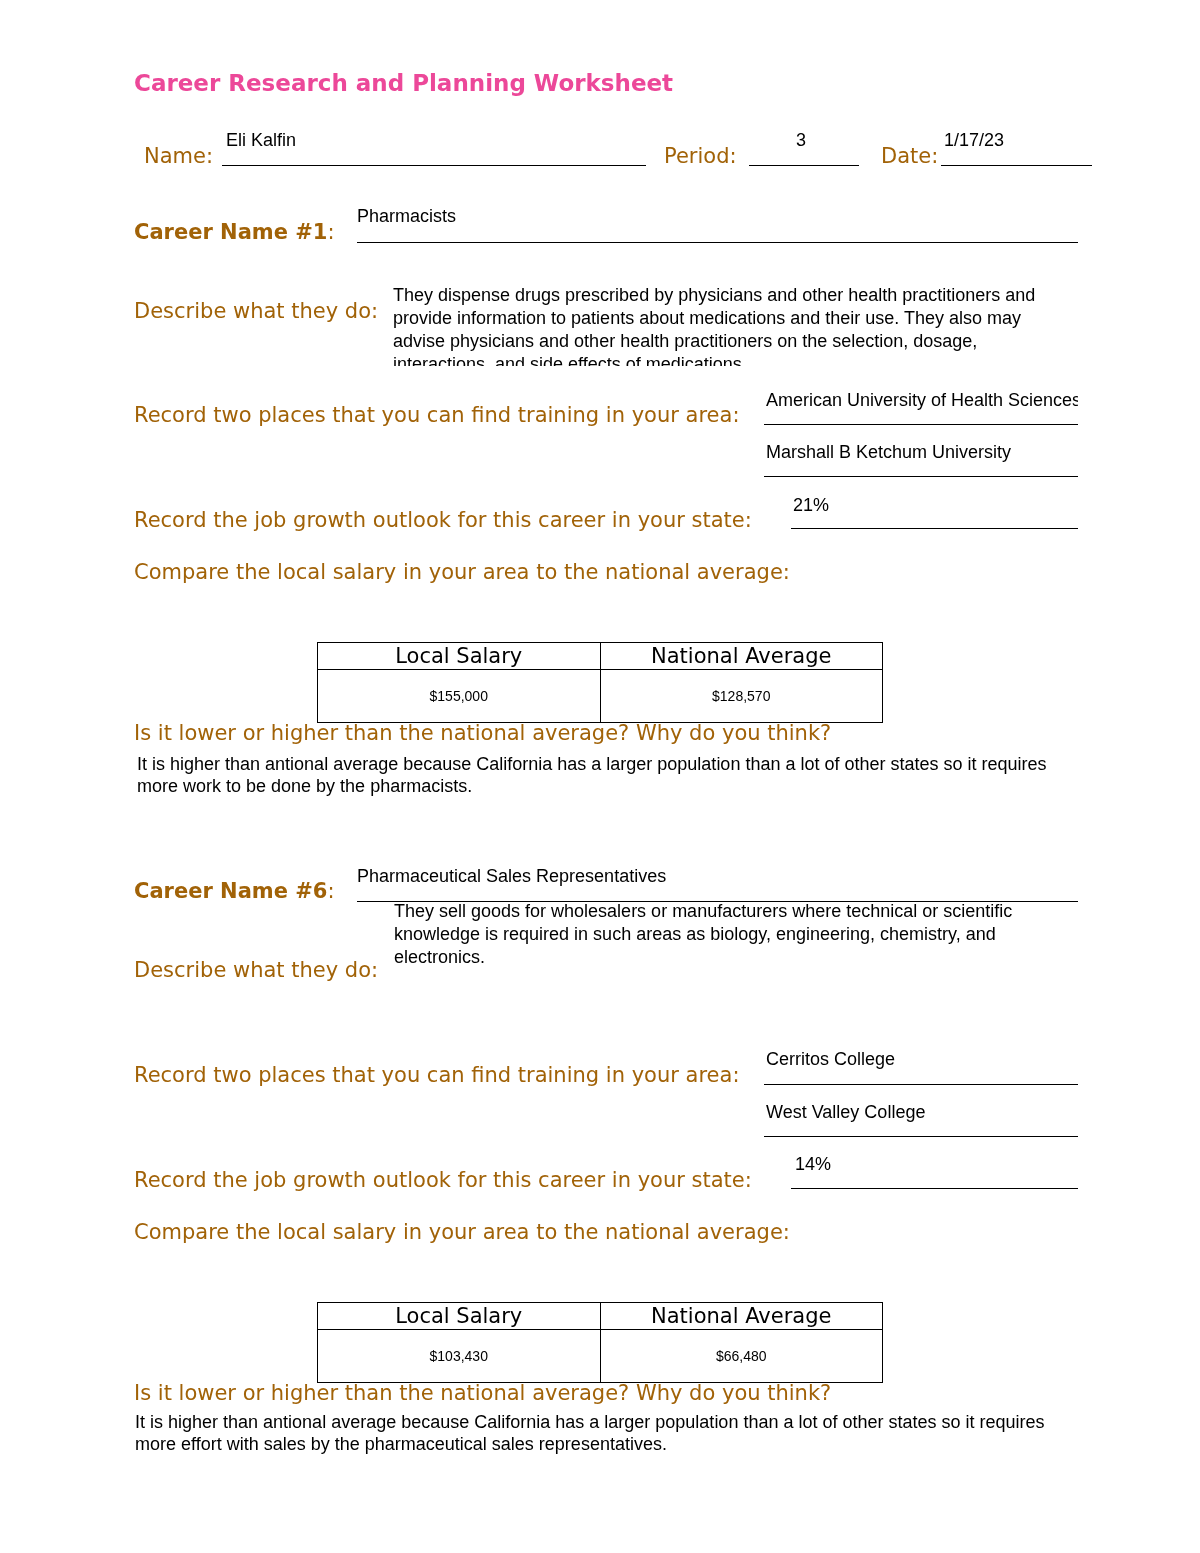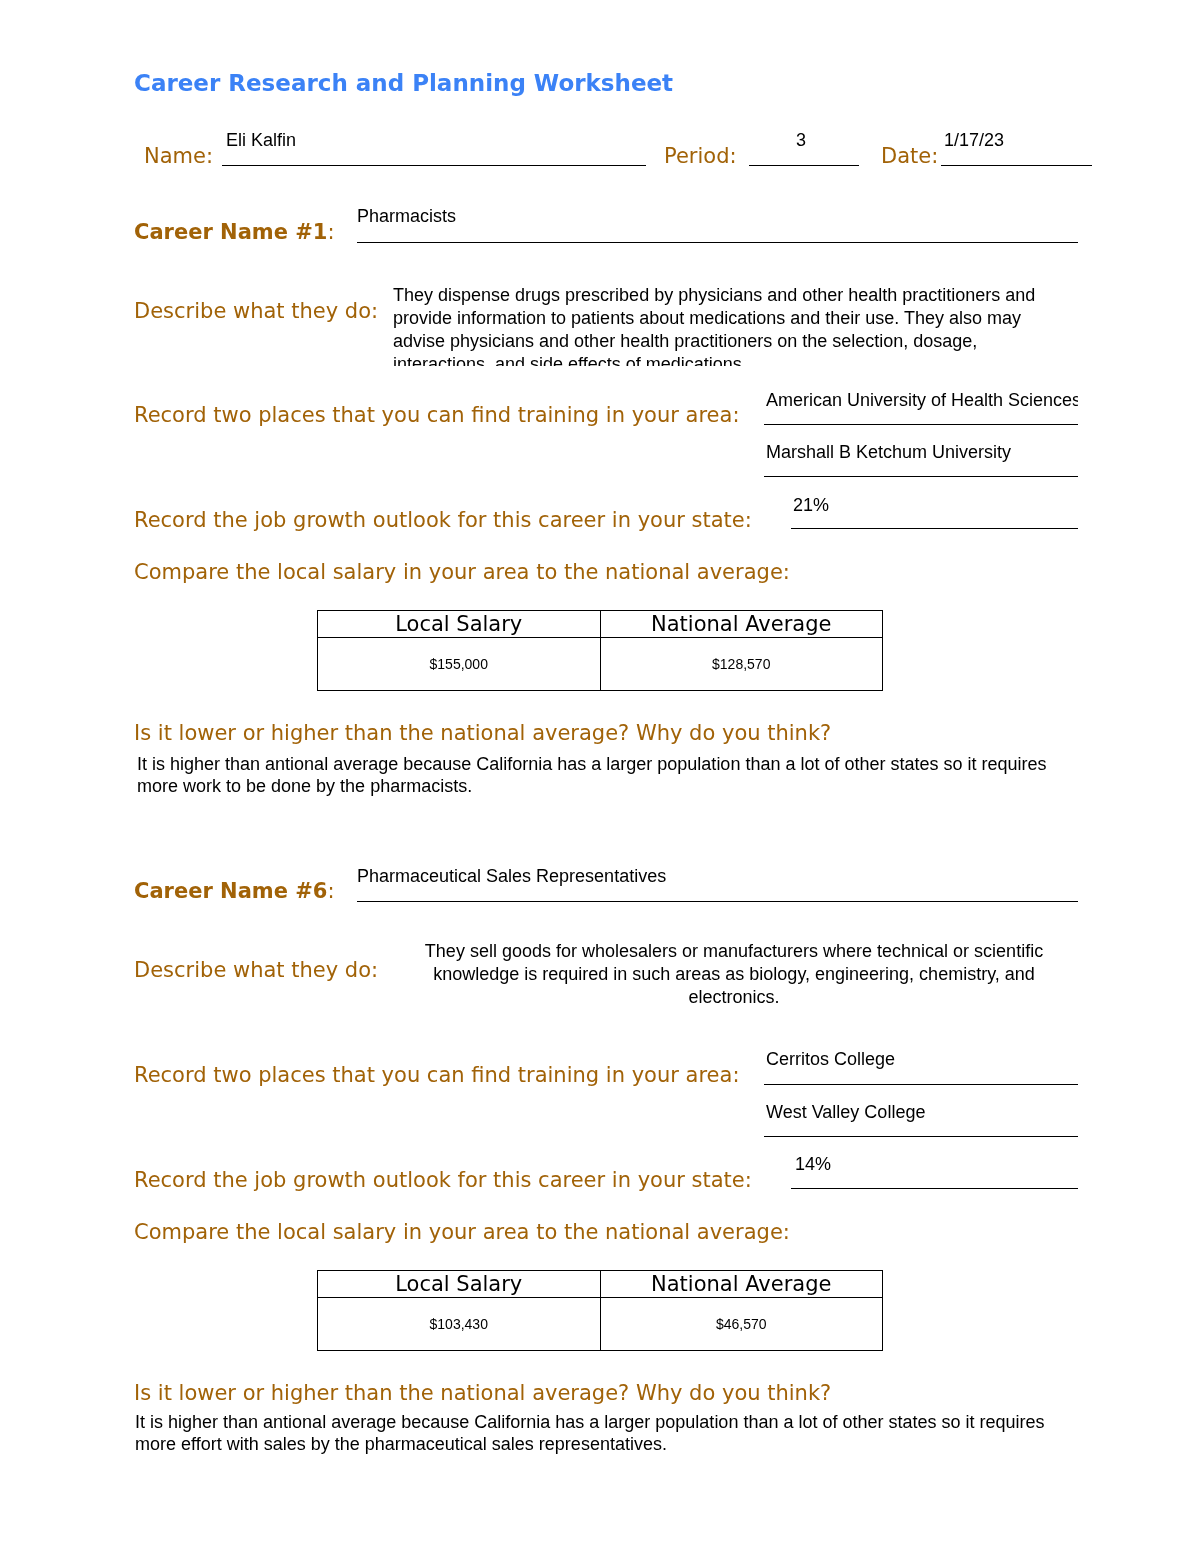--- a/index.html
+++ b/index.html
@@ -1,24 +1,24 @@
 <!DOCTYPE html>
 <html><head>
 <meta charset="utf-8">
 <style>
   html, body { margin: 0; padding: 0; background: #ffffff; }
   body { width: 1200px; height: 1553px; position: relative; overflow: hidden; color: #000; }
   .lbl { position: absolute; font-family: "DejaVu Sans", sans-serif; font-size: 21px; white-space: nowrap; color: #a16207; }
   .bold { font-weight: bold; }
   .val { position: absolute; font-family: "Liberation Sans", sans-serif; font-size: 18px; white-space: nowrap; color: #000; }
   .line { position: absolute; height: 0; border-top: 1.6px solid #000; }
-  .title { position: absolute; left: 134px; top: 70px; font-family: "DejaVu Sans", sans-serif; font-weight: bold; font-size: 23px; color: #3b82f6; white-space: nowrap; }
+  .title { position: absolute; left: 134px; top: 70px; font-family: "DejaVu Sans", sans-serif; font-weight: bold; font-size: 23px; color: #ec4899; white-space: nowrap; }
   .desc { position: absolute; font-family: "Liberation Sans", sans-serif; font-size: 18px; line-height: 23px; color: #000; }
   .answer { position: absolute; left: 137px; font-family: "Liberation Sans", sans-serif; font-size: 18px; line-height: 22px; color: #000; width: 940px; }
-  .sal-table { position: absolute; left: 317px; width: 566px; border-collapse: collapse; }
+  .sal-table { position: absolute; left: 317px; width: 566px; border-collapse: collapse; margin-top: 32px; }
   .sal-table td, .sal-table th { border: 1.6px solid #000; text-align: center; padding: 0; }
   .sal-table th { font-family: "DejaVu Sans", sans-serif; font-weight: normal; font-size: 21px; height: 26px; }
   .sal-table td { font-family: "Liberation Sans", sans-serif; font-size: 14px; height: 52px; width: 50%; }
   .clip { overflow: hidden; }
 </style>
 </head>
 <body>
 
 <div class="title">Career Research and Planning Worksheet</div>
 
@@ -67,21 +67,21 @@
   </table>
 
 <div class="lbl" style="left:134px; top:721px;">Is it lower or higher than the national average? Why do you think?</div>
 <div class="answer" style="top:753px;">It is higher than antional average because California has a larger population than a lot of other states so it requires more work to be done by the pharmacists.</div>
 
 <div class="lbl" style="left:134px; top:879px;"><span class="bold">Career Name #6</span><span>:</span></div>
 <div class="val" style="left:357px; top:866px;">Pharmaceutical Sales Representatives</div>
 <div class="line" style="left:357px; top:901px; width:721px;"></div>
 
 <div class="lbl" style="left:134px; top:958px;">Describe what they do:</div>
-<div class="desc" style="left:394px; top:940px; width:680px;text-align:center;">They sell goods for wholesalers or manufacturers where technical or scientific knowledge is required in such areas as biology, engineering, chemistry, and electronics.</div>
+<div class="desc" style="left:394px; top:900px; width:680px;">They sell goods for wholesalers or manufacturers where technical or scientific knowledge is required in such areas as biology, engineering, chemistry, and electronics.</div>
 
 <div class="lbl" style="left:134px; top:1063px;">Record two places that you can find training in your area:</div>
 <div class="val" style="left:766px; top:1049px;">Cerritos College</div>
 <div class="line" style="left:764px; top:1084px; width:314px;"></div>
 <div class="val" style="left:766px; top:1102px;">West Valley College</div>
 <div class="line" style="left:764px; top:1136px; width:314px;"></div>
 
 <div class="lbl" style="left:134px; top:1168px;">Record the job growth outlook for this career in your state:</div>
 <div class="val" style="left:795px; top:1154px;">14%</div>
 <div class="line" style="left:791px; top:1188px; width:287px;"></div>
@@ -89,19 +89,19 @@
 <div class="lbl" style="left:134px; top:1220px;">Compare the local salary in your area to the national average:</div>
 
 <table class="sal-table" style="top:1270px;">
   <tbody>
       <tr>
     <th>Local Salary</th>
     <th>National Average</th>
   </tr>
   <tr>
     <td>$103,430</td>
-    <td>$46,570</td>
+    <td>$66,480</td>
   </tr>
 </tbody>
   </table>
 
 <div class="lbl" style="left:134px; top:1381px;">Is it lower or higher than the national average? Why do you think?</div>
 <div class="answer" style="top:1411px; left:135px;">It is higher than antional average because California has a larger population than a lot of other states so it requires more effort with sales by the pharmaceutical sales representatives.</div>
 
 </body></html>

